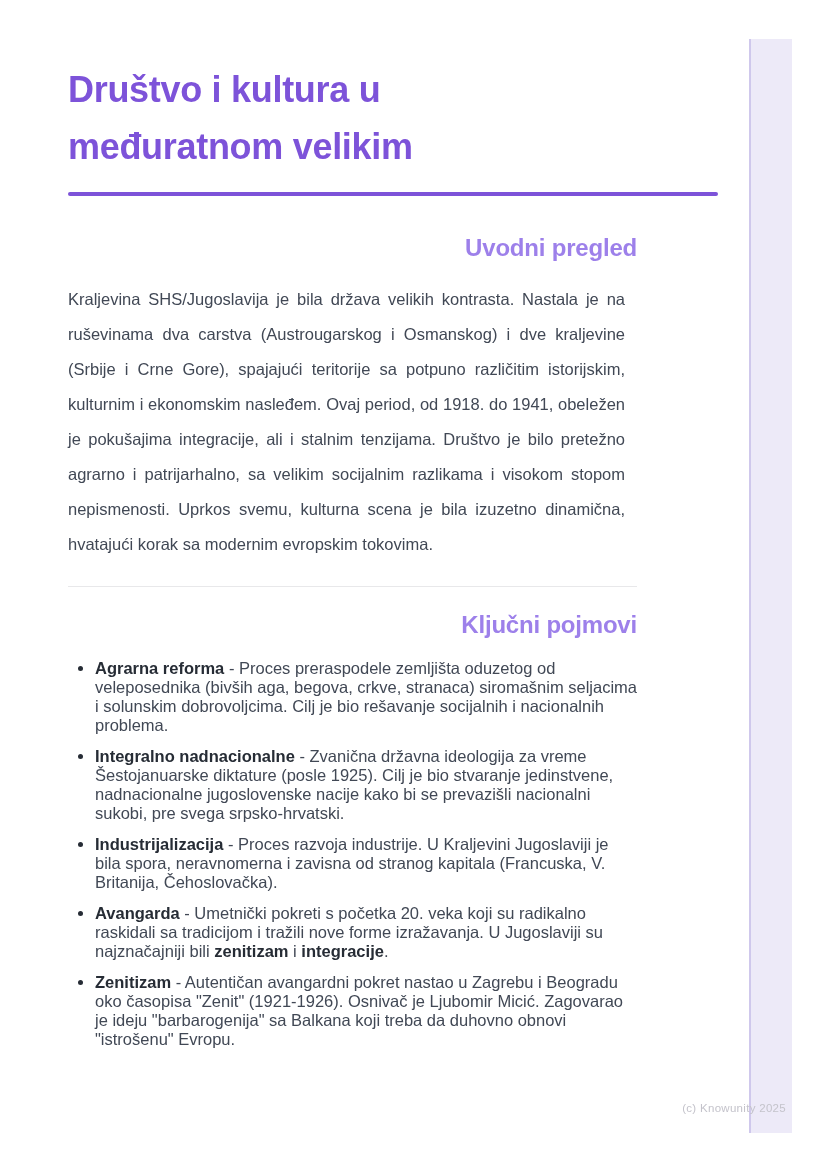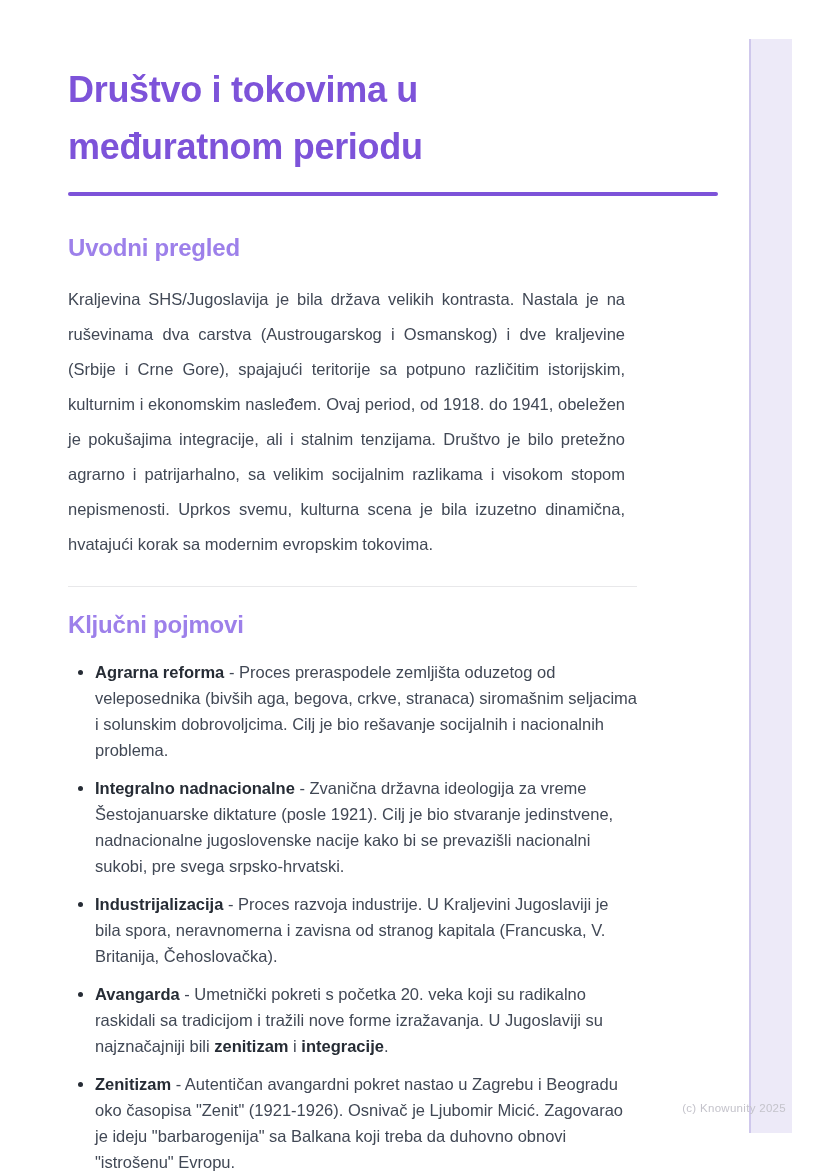--- a/index.html
+++ b/index.html
@@ -23,51 +23,51 @@
     letter-spacing:0.3px;z-index:2;
   }
   .content{position:absolute;left:68px;top:0;width:569px;}
   h1{
     font-size:36px;font-weight:700;color:var(--purple);line-height:1.58;
     margin:62px 0 0 0;max-width:520px;letter-spacing:-0.3px;
   }
   .title-rule{
     height:4px;background:var(--purple);width:650px;margin-top:16px;border-radius:2px;
   }
-  h2{font-size:24px;font-weight:700;color:var(--purple-light);letter-spacing:-0.2px;}
+  h2{font-size:24px;font-weight:700;color:var(--purple-light);letter-spacing:-0.2px;text-align:right;}
   .intro-heading{margin:38px 0 0 0;}
   .terms-heading{margin:24px 0 0 0;}
   .intro-paragraph{
     font-size:16.5px;color:var(--body);line-height:35px;text-align:justify;
     margin:20px 12px 0 0;
   }
   .divider{border:none;border-top:1px solid #E8E8EA;margin:24px 0 0 0;width:569px;}
   .terms-list{margin:20px 0 0 0;padding-left:27px;}
   .terms-list li{
-    font-size:16.5px;color:var(--body);line-height:26px;margin-bottom:12px;
+    font-size:16.5px;color:var(--body);line-height:19px;margin-bottom:12px;
   }
   .terms-list li::marker{color:var(--bold);}
   .bold{font-weight:700;color:var(--bold);}
 </style>
 </head>
 <body>
 
 <div class="side-bar"></div>
 <div class="watermark">(c) Knowunity 2025</div>
 
 <main class="content">
-  <h1>Društvo i tokovima u međuratnom periodu</h1>
+  <h1>Društvo i kultura u međuratnom velikim</h1>
   <div class="title-rule"></div>
 
   <h2 class="intro-heading">Uvodni pregled</h2>
   <p class="intro-paragraph">Kraljevina SHS/Jugoslavija je bila država velikih kontrasta. Nastala je na ruševinama dva carstva (Austrougarskog i Osmanskog) i dve kraljevine (Srbije i Crne Gore), spajajući teritorije sa potpuno različitim istorijskim, kulturnim i ekonomskim nasleđem. Ovaj period, od 1918. do 1941, obeležen je pokušajima integracije, ali i stalnim tenzijama. Društvo je bilo pretežno agrarno i patrijarhalno, sa velikim socijalnim razlikama i visokom stopom nepismenosti. Uprkos svemu, kulturna scena je bila izuzetno dinamična, hvatajući korak sa modernim evropskim tokovima.</p>
 
   <hr class="divider">
 
   <h2 class="terms-heading">Ključni pojmovi</h2>
   <ul class="terms-list">
       <li><span class="bold">Agrarna reforma</span><span> - Proces preraspodele zemljišta oduzetog od veleposednika (bivših aga, begova, crkve, stranaca) siromašnim seljacima i solunskim dobrovoljcima. Cilj je bio rešavanje socijalnih i nacionalnih problema.</span></li>
-      <li><span class="bold">Integralno nadnacionalne</span><span> - Zvanična državna ideologija za vreme Šestojanuarske diktature (posle 1921). Cilj je bio stvaranje jedinstvene, nadnacionalne jugoslovenske nacije kako bi se prevazišli nacionalni sukobi, pre svega srpsko-hrvatski.</span></li>
+      <li><span class="bold">Integralno nadnacionalne</span><span> - Zvanična državna ideologija za vreme Šestojanuarske diktature (posle 1925). Cilj je bio stvaranje jedinstvene, nadnacionalne jugoslovenske nacije kako bi se prevazišli nacionalni sukobi, pre svega srpsko-hrvatski.</span></li>
       <li><span class="bold">Industrijalizacija</span><span> - Proces razvoja industrije. U Kraljevini Jugoslaviji je bila spora, neravnomerna i zavisna od stranog kapitala (Francuska, V. Britanija, Čehoslovačka).</span></li>
       <li><span class="bold">Avangarda</span><span> - Umetnički pokreti s početka 20. veka koji su radikalno raskidali sa tradicijom i tražili nove forme izražavanja. U Jugoslaviji su najznačajniji bili </span><span class="bold">zenitizam</span><span> i </span><span class="bold">integracije</span><span>.</span></li>
       <li><span class="bold">Zenitizam</span><span> - Autentičan avangardni pokret nastao u Zagrebu i Beogradu oko časopisa "Zenit" (1921-1926). Osnivač je Ljubomir Micić. Zagovarao je ideju "barbarogenija" sa Balkana koji treba da duhovno obnovi "istrošenu" Evropu.</span></li>
     </ul>
 </main>
 
 </body></html>

